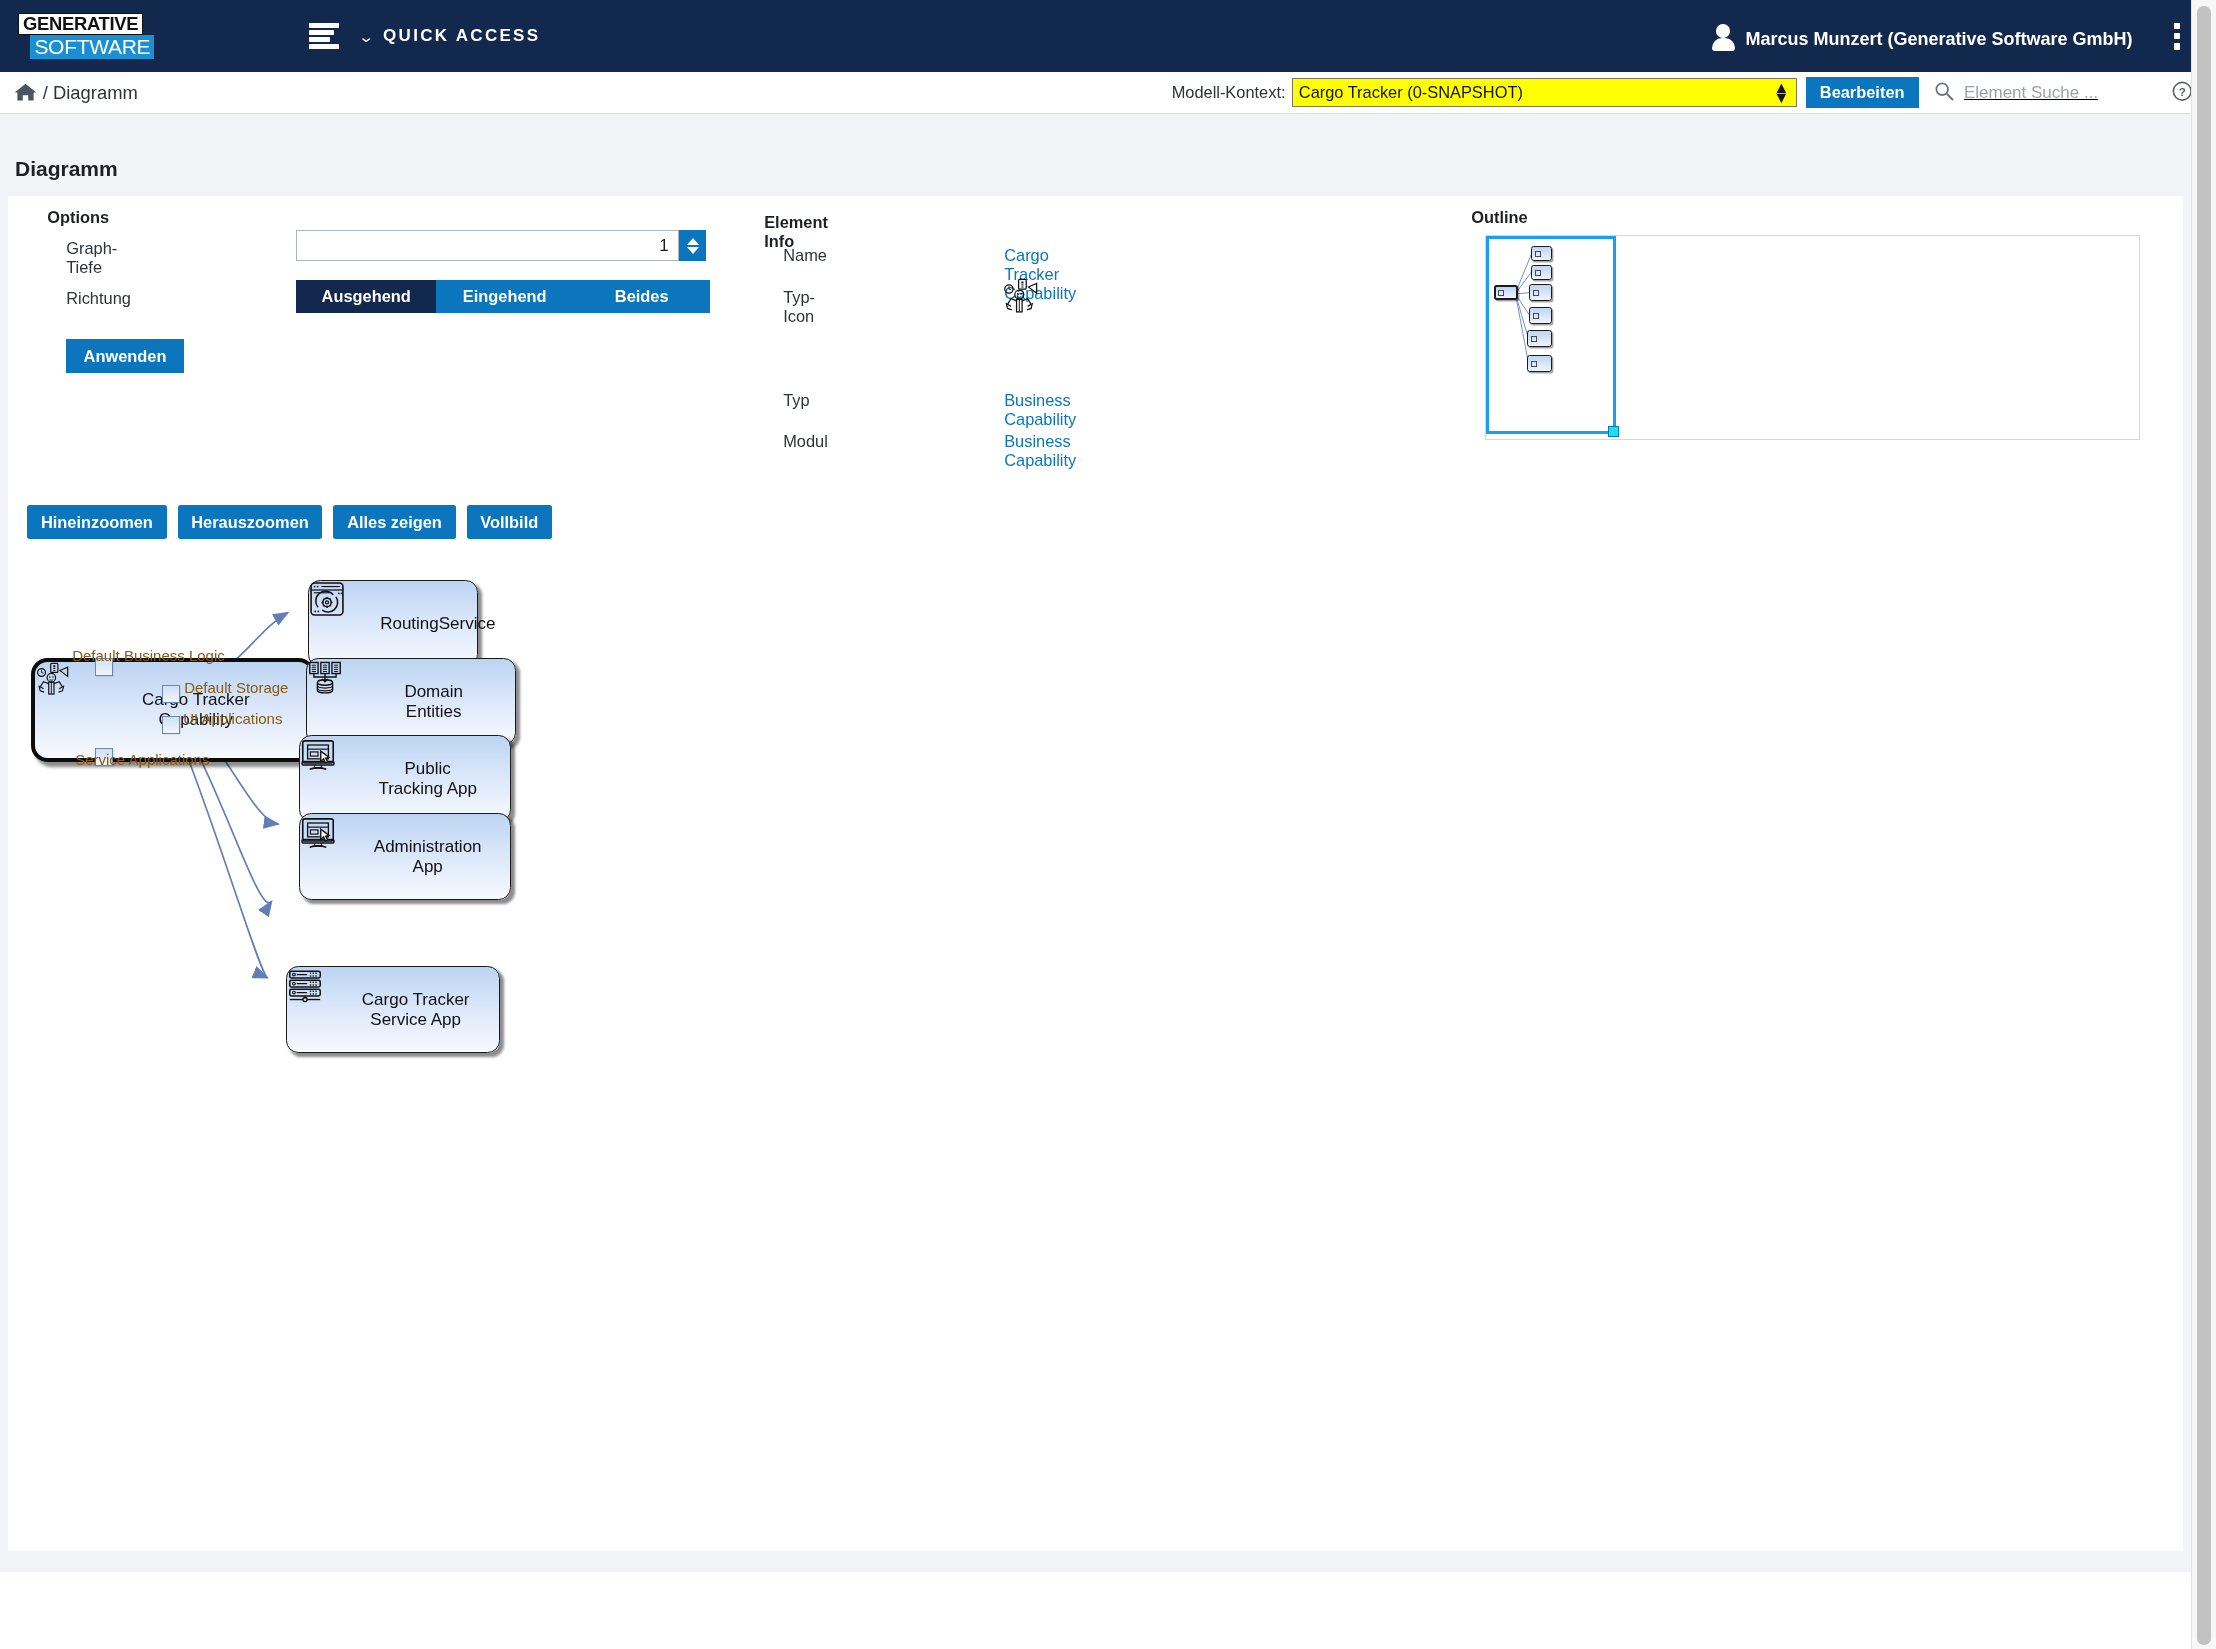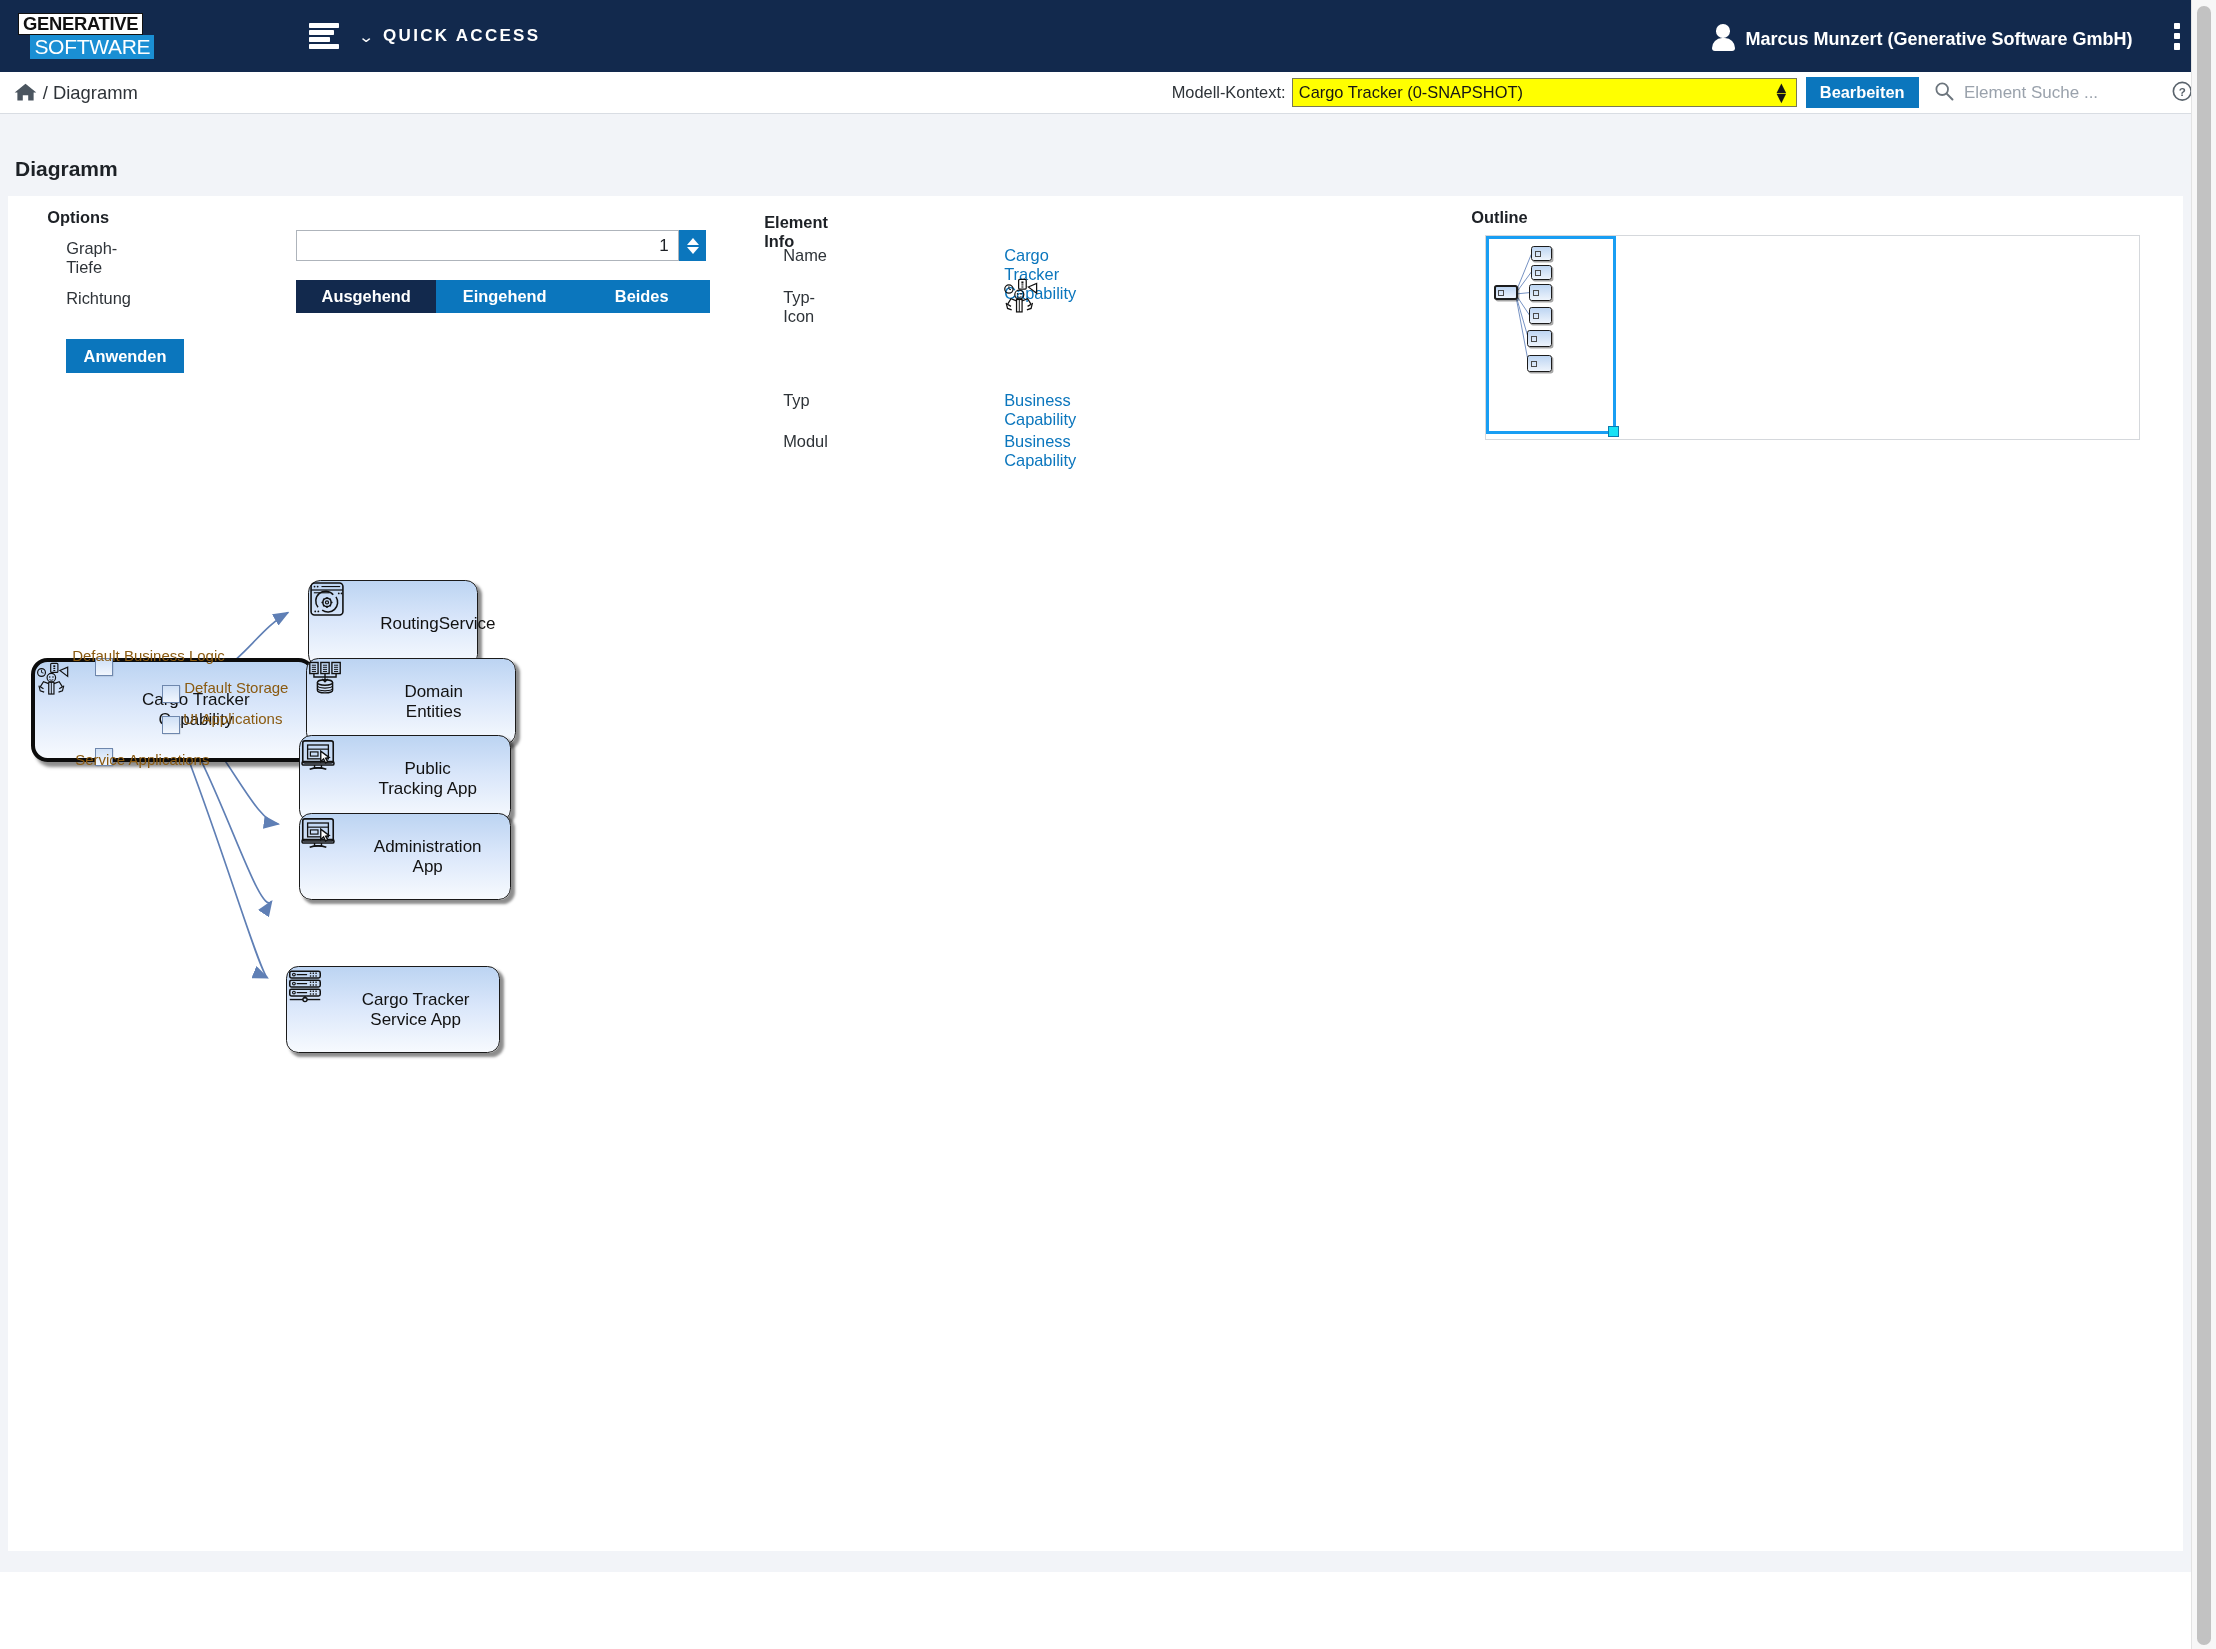--- a/index.html
+++ b/index.html
@@ -96,21 +96,21 @@
   }
   .ctx-select span { font-size: 16.4px; color: #161616; }
   .spin-glyph { display: flex; flex-direction: column; line-height: 0.55; font-size: 11.6px; color: #111; }
   .btn-edit {
     margin-left: 8.2px;
     background: #0b76bd; color: #fff; border: 0;
     font-size: 16.4px; font-weight: 700;
     padding: 6.1px 14.3px; cursor: pointer;
     font-family: "Liberation Sans", sans-serif;
   }
-  .search-wrap { display: flex; align-items: center; margin-left: 15px; }
+  .search-wrap { display: flex; align-items: center; margin-left: 15px; text-decoration: underline; }
   .search-input {
     border: 0; outline: 0; background: transparent;
     font-size: 17px; color: #6c757d; width: 198px; margin-left: 9.6px;
     font-family: "Liberation Sans", sans-serif;
   }
   .search-input::placeholder { color: #9aa2ac; }
   .help-icon { margin-left: 9.6px; cursor: pointer; }
 
   
   .page {
@@ -456,20 +456,26 @@
                 <span class="om-ic"></span>
               </div>
             <div class="om-node" style="left:38px;top:116px;width:24.6px;height:16.4px;">
                 <span class="om-ic"></span>
               </div>
             <div class="outline-handle"></div>
           </div>
         </div>
       </div>
 
+      <div class="zoombar">
+        <button>Hineinzoomen</button>
+        <button>Herauszoomen</button>
+        <button>Alles zeigen</button>
+        <button>Vollbild</button>
+      </div>
 
       <div class="canvas">
 
         <svg width="888" height="956" viewBox="0 0 1300 1400">
           <defs>
             <marker id="arw" markerWidth="10" markerHeight="8" refX="9" refY="4" orient="auto">
               <path d="M0,0 L10,4 L0,8 Z" fill="#5f7fb5"></path>
             </marker>
           </defs>
           <g stroke="#5f7fb5" stroke-width="2.4" fill="none" marker-end="url(#arw)">

